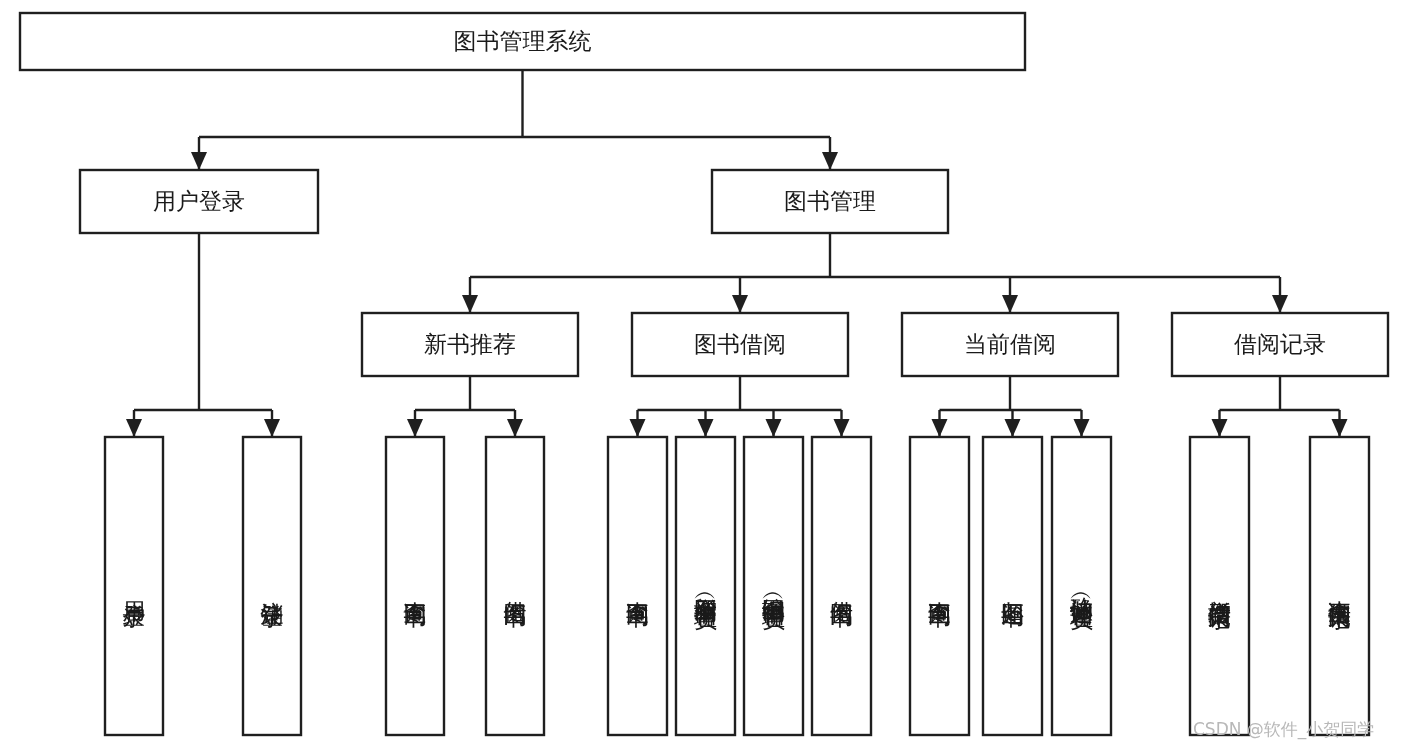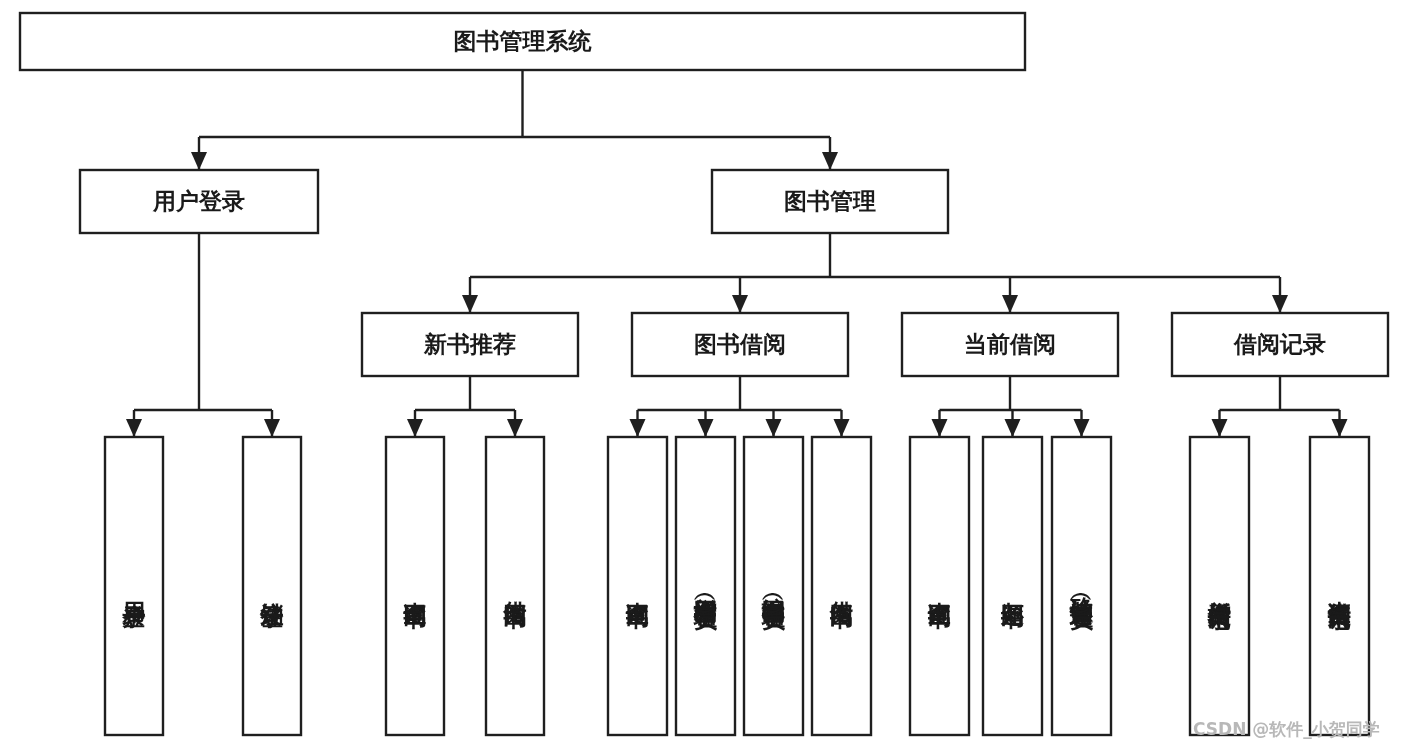--- a/index.html
+++ b/index.html
@@ -11,21 +11,20 @@
     width: 1405px;
     height: 747px;
     font-family: "DejaVu Sans", "Liberation Sans", sans-serif;
     overflow: hidden;
   }
   #diagram-root {
     position: relative;
     width: 1405px;
     height: 747px;
     background: #ffffff;
-    font-weight: bold;
   }
   svg.flow {
     position: absolute;
     left: 0;
     top: 0;
     width: 1405px;
     height: 747px;
     display: block;
   }
   .node-rect {

